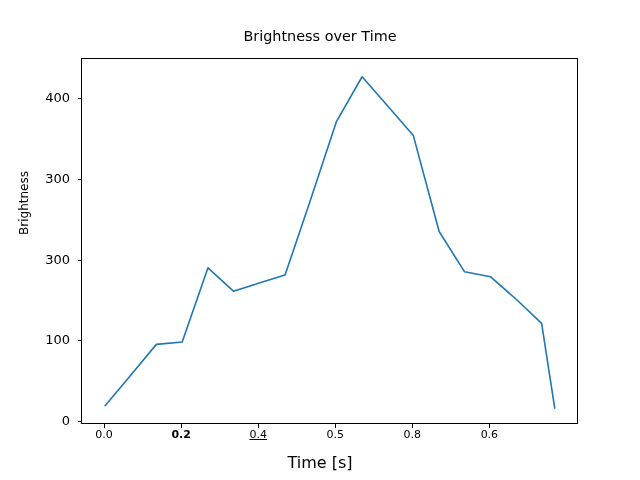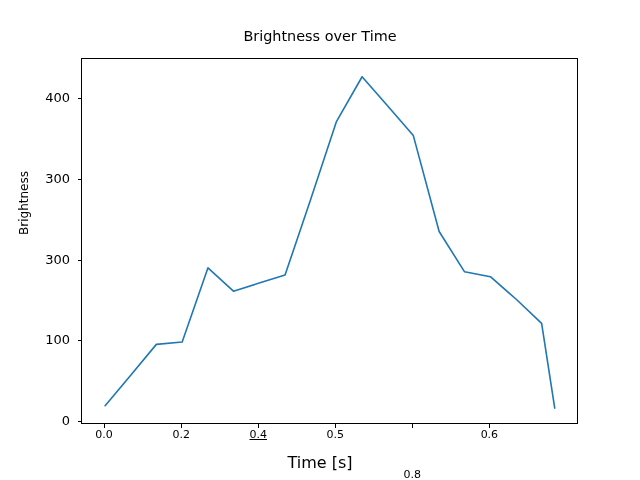--- a/index.html
+++ b/index.html
@@ -104,27 +104,27 @@
   </div>
 
   <div id="xlabel">Time [s]</div>
 
   <div id="ylabel">Brightness</div>
 
   <div id="ticks-layer">
       <div class="xtick-mark" style="left: 104.116px;"></div>
       <div class="xtick-label" style="left: 104.116px;">0.0</div>
       <div class="xtick-mark" style="left: 181.171px;"></div>
-      <div class="xtick-label" style="left: 181.171px;">0.2</div>
+      <div class="xtick-label" style="left: 181.171px; font-weight: bold;">0.2</div>
       <div class="xtick-mark" style="left: 258.225px;"></div>
       <div class="xtick-label" style="left: 258.225px; text-decoration: underline;">0.4</div>
       <div class="xtick-mark" style="left: 335.279px;"></div>
       <div class="xtick-label" style="left: 335.279px;">0.5</div>
       <div class="xtick-mark" style="left: 412.333px;"></div>
-      <div class="xtick-label" style="left: 412.333px; margin-top: 40px;">0.8</div>
+      <div class="xtick-label" style="left: 412.333px;">0.8</div>
       <div class="xtick-mark" style="left: 489.388px;"></div>
       <div class="xtick-label" style="left: 489.388px;">0.6</div>
       <div class="ytick-mark" style="top: 420.775px;"></div>
       <div class="ytick-label" style="top: 420.775px;">0</div>
       <div class="ytick-mark" style="top: 340.159px;"></div>
       <div class="ytick-label" style="top: 340.159px;">100</div>
       <div class="ytick-mark" style="top: 259.542px;"></div>
       <div class="ytick-label" style="top: 259.542px;">300</div>
       <div class="ytick-mark" style="top: 178.925px;"></div>
       <div class="ytick-label" style="top: 178.925px;">300</div>

